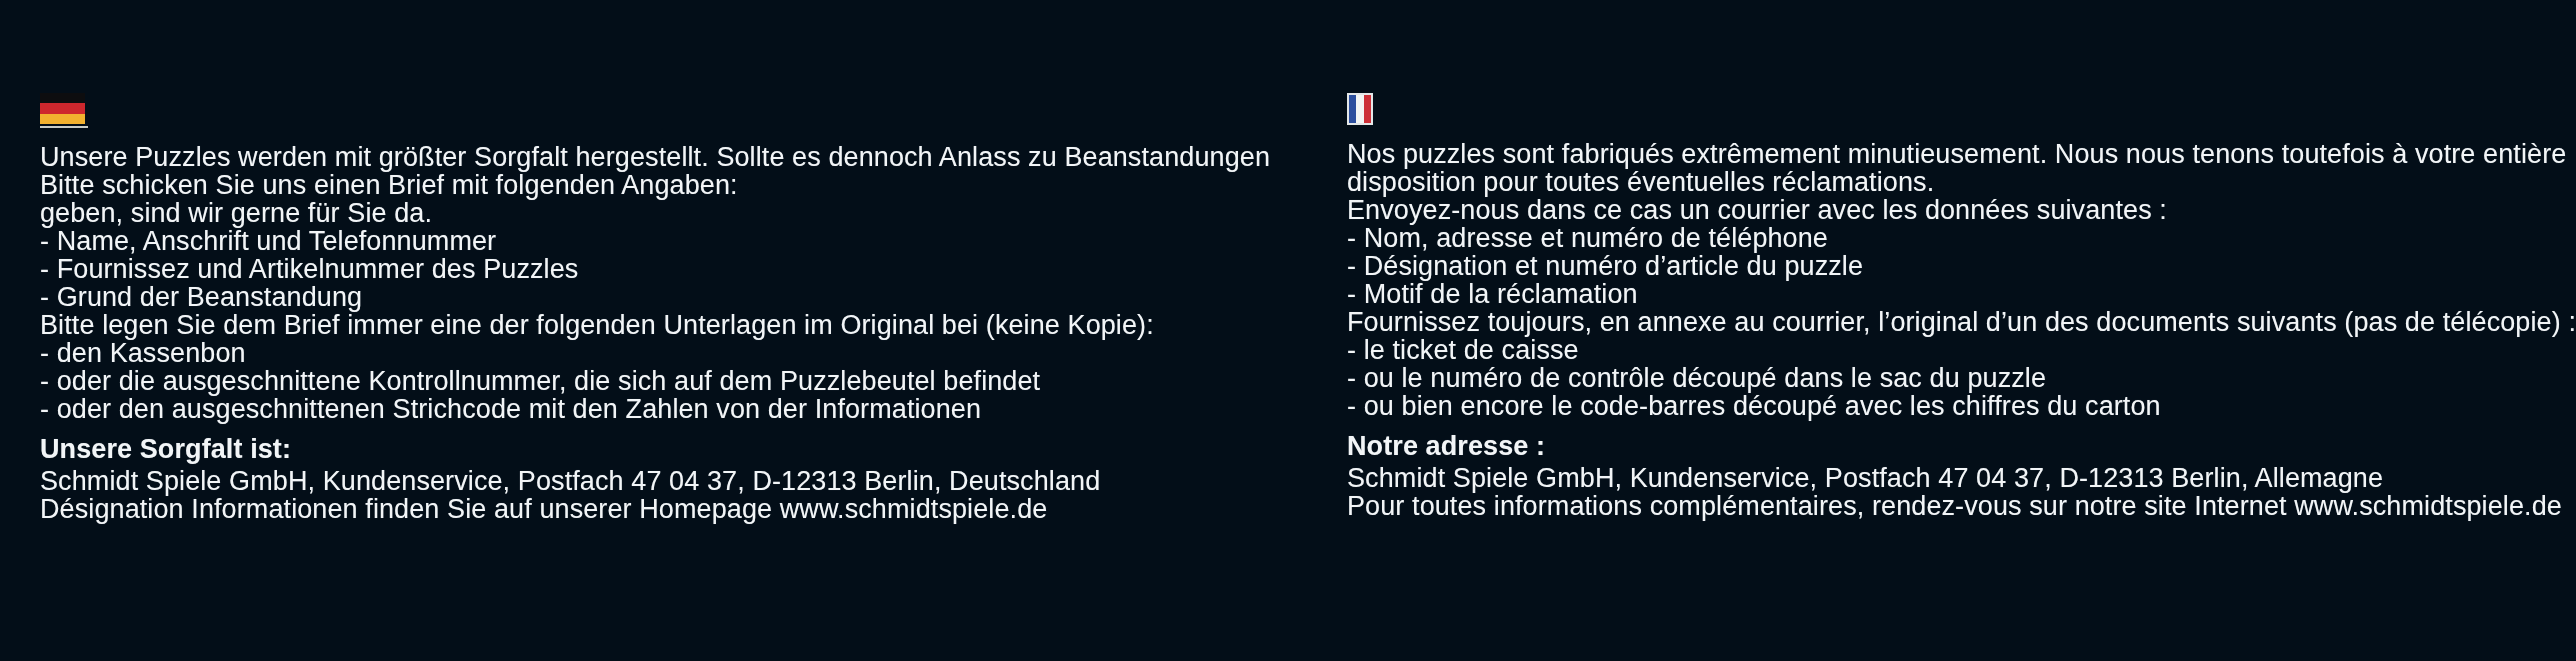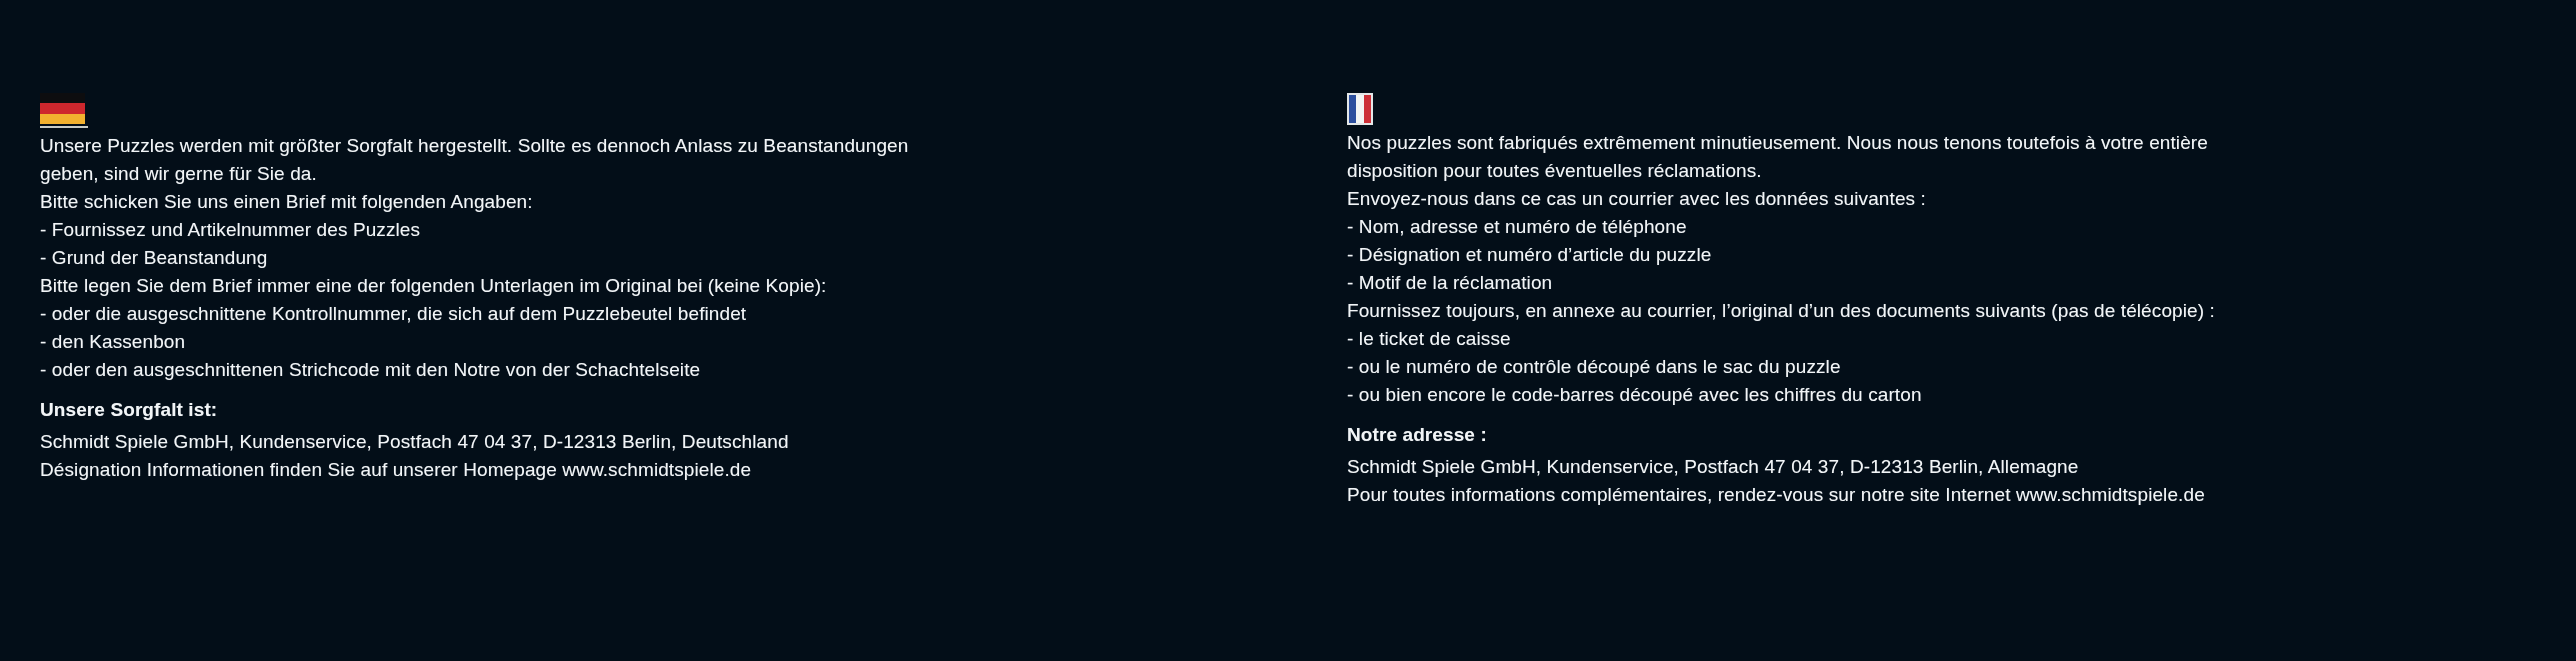--- a/index.html
+++ b/index.html
@@ -40,22 +40,22 @@
     width: 22px; height: 28px;
     border: 2.5px solid #e4e7e8;
     display: flex;
   }
   .flag-fr span { flex: 1; }
   .fr-blue  { background: #2d4f9e; }
   .fr-white { background: #f4f5f4; }
   .fr-red   { background: #cd2f37; }
 
   .text-block {
-    margin-top: 4px;
-    font-size: 19px;
+    margin-top: 15px;
+    font-size: 27px;
     line-height: 28px;
     letter-spacing: 0.1px;
     text-shadow: 0 0 0.8px rgba(235, 242, 248, 0.35);
     white-space: nowrap;
   }
   .address-header { font-weight: 700; margin-top: 11.6px; }
   .address-line { margin-top: 4.1px; }
   .bold { font-weight: 400; }
 </style>
 </head>
@@ -63,28 +63,29 @@
 
 <div class="column col-de">
   <div class="flag flag-de">
     <span class="de-black"></span>
       <span class="de-red"></span>
       <span class="de-gold"></span>
   </div>
   <div class="flag-underline"></div>
   <div class="text-block">
     <div class="line">Unsere Puzzles werden mit größter Sorgfalt hergestellt. Sollte es dennoch Anlass zu Beanstandungen</div>
+    <div class="line">Bitte schicken Sie uns einen Brief mit folgenden Angaben:</div>
     <div class="line">geben, sind wir gerne für Sie da.</div>
-    <div class="line">Bitte schicken Sie uns einen Brief mit folgenden Angaben:</div>
+    <div class="line">- Name, Anschrift und Telefonnummer</div>
     <div class="line">- Fournissez und Artikelnummer des Puzzles</div>
     <div class="line">- Grund der Beanstandung</div>
     <div class="line">Bitte legen Sie dem Brief immer eine der folgenden Unterlagen im Original bei (keine Kopie):</div>
+    <div class="line">- den Kassenbon</div>
     <div class="line">- oder die ausgeschnittene Kontrollnummer, die sich auf dem Puzzlebeutel befindet</div>
-    <div class="line">- den Kassenbon</div>
-    <div class="line">- oder den ausgeschnittenen Strichcode mit den Notre von der Schachtelseite</div>
+    <div class="line">- oder den ausgeschnittenen Strichcode mit den Zahlen von der Informationen</div>
     <div class="line address-header">Unsere Sorgfalt ist:</div>
     <div class="line address-line">Schmidt Spiele GmbH, Kundenservice, Postfach 47 04 37, D-12313 Berlin, Deutschland</div>
     <div class="line"><span>Désignation Informationen finden Sie auf unserer Homepage </span><span class="bold">www.schmidtspiele.de</span></div>
   </div>
 </div>
 
 <div class="column col-fr">
   <div class="flag flag-fr">
     <span class="fr-blue"></span>
       <span class="fr-white"></span>

